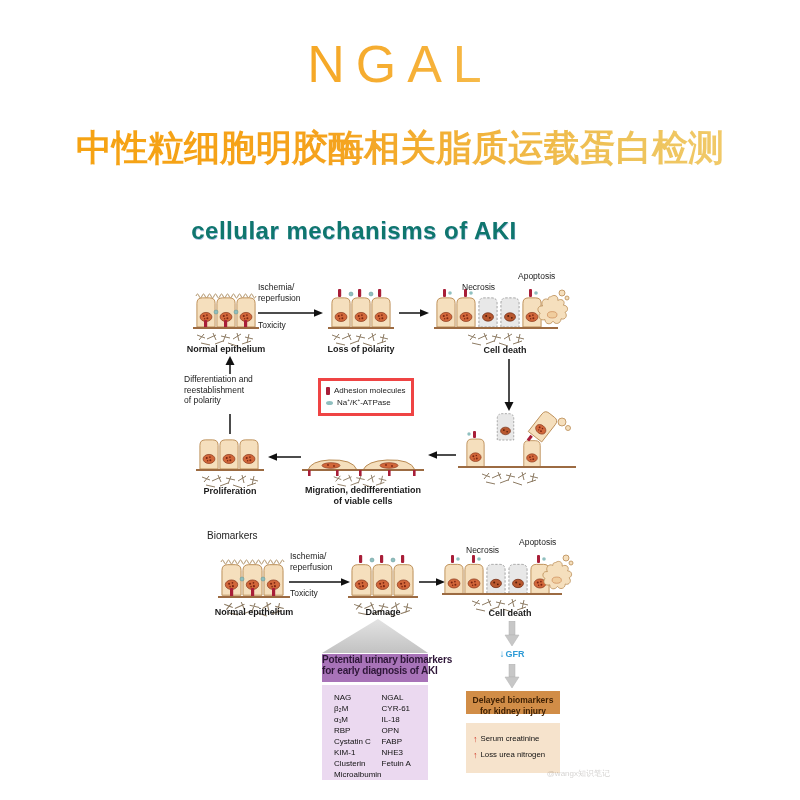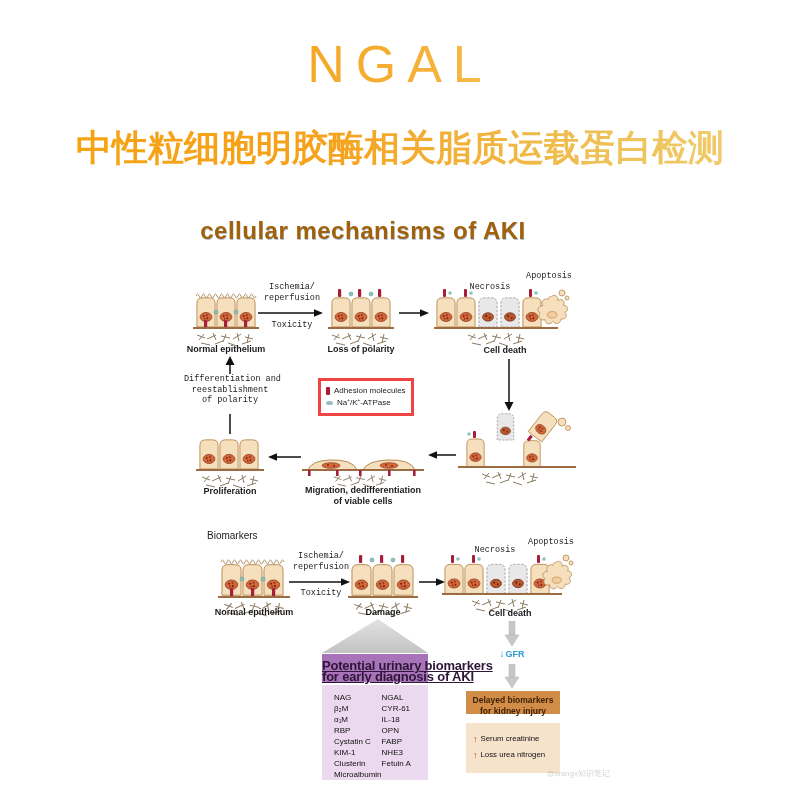--- a/index.html
+++ b/index.html
@@ -1,35 +1,35 @@
 <!DOCTYPE html>
 <html><head>
 <meta charset="utf-8">
 <style>
   html,body{margin:0;padding:0;background:#fff;font-family:"Liberation Sans",sans-serif;}
   #page{position:relative;width:800px;height:800px;background:#fff;overflow:hidden;border-radius:16px;}
   .abs{position:absolute;}
   .panel{position:absolute;overflow:visible;}
   .cap{position:absolute;font-size:9px;font-weight:bold;color:#1a1a1a;text-align:center;line-height:11px;white-space:pre;}
-  .lbl{position:absolute;font-size:8.5px;color:#222;text-align:center;line-height:10.5px;white-space:pre;font-family:Liberation Mono, monospace;}
+  .lbl{position:absolute;font-size:8.5px;color:#222;line-height:10.5px;white-space:pre;}
   .ngal-title{position:absolute;top:34px;left:0;width:800px;text-align:center;font-size:52px;letter-spacing:11px;
     background:linear-gradient(90deg,#F59C0D 20%,#F6B23B 55%,#F8DC85 80%);
     -webkit-background-clip:text;background-clip:text;color:transparent;-webkit-text-fill-color:transparent;}
   .cn-subtitle{position:absolute;top:124px;left:0;width:800px;text-align:center;font-size:36px;font-weight:bold;
     background:linear-gradient(90deg,#F6A30F 0%,#F5A21C 40%,#EEC35A 78%,#F3CE74 100%);
     -webkit-background-clip:text;background-clip:text;color:transparent;-webkit-text-fill-color:transparent;}
-  .aki-title{position:absolute;left:173px;top:217px;width:380px;text-align:center;font-size:24px;font-weight:bold;
-    color:#a16207;letter-spacing:0.5px;text-shadow:0.5px 1px 0 rgba(110,140,210,0.55);}
+  .aki-title{position:absolute;left:164px;top:217px;width:380px;text-align:center;font-size:24px;font-weight:bold;
+    color:#0f766e;letter-spacing:0.5px;text-shadow:0.5px 1px 0 rgba(110,140,210,0.55);}
   .legend{position:absolute;left:318px;top:378px;width:96px;border:3px solid #ef4444;background:#fff;padding:4px 5px;box-sizing:border-box;}
   .legend-row{display:flex;align-items:center;gap:4px;line-height:12px;font-size:8px;color:#222;white-space:pre;}
   .ic-adh{width:4px;height:8px;background:#A81E38;border-radius:1px;display:inline-block;flex:0 0 auto;}
   .ic-atp{width:7px;height:4px;background:#8FBFBF;border-radius:50%;display:inline-block;flex:0 0 auto;}
   .bm-head{position:absolute;left:207px;top:530px;font-size:10px;color:#222;}
   .ubox-h{position:absolute;left:322px;top:654px;width:106px;height:28px;background:#A873B8;color:#2E1638;
-    font-size:13px;letter-spacing:-0.2px;font-weight:bold;text-align:center;line-height:11px;white-space:pre;padding-top:6px;box-sizing:border-box;text-decoration:underline;}
+    font-size:10px;letter-spacing:-0.2px;font-weight:bold;text-align:center;line-height:11px;white-space:pre;padding-top:0;box-sizing:border-box;}
   .ubox-b{position:absolute;left:322px;top:685px;width:106px;height:95px;background:#EBD9F0;display:flex;
     padding:7px 0 0 12px;box-sizing:border-box;font-size:8px;line-height:11px;color:#111;}
   .ubox-col{flex:1;white-space:pre;}
   .gfr{position:absolute;left:486px;top:648px;width:52px;text-align:center;font-size:9px;font-weight:bold;color:#2E9BD6;}
   .gfr .dn{font-size:10px;margin-right:1px;}
   .dbox-h{position:absolute;left:466px;top:691px;width:94px;height:23px;background:#D18D47;color:#3F2104;
     font-size:8.5px;font-weight:bold;text-align:center;line-height:11px;white-space:pre;padding-top:4px;box-sizing:border-box;}
   .dbox-b{position:absolute;left:466px;top:723px;width:94px;height:50px;background:#F6E3CC;padding:8px 0 0 7px;box-sizing:border-box;}
   .dbox-item{display:flex;align-items:center;gap:3px;line-height:16px;font-size:7.8px;color:#111;white-space:pre;}
   .up-arrow{color:#D03A2A;font-weight:bold;font-size:9px;}

